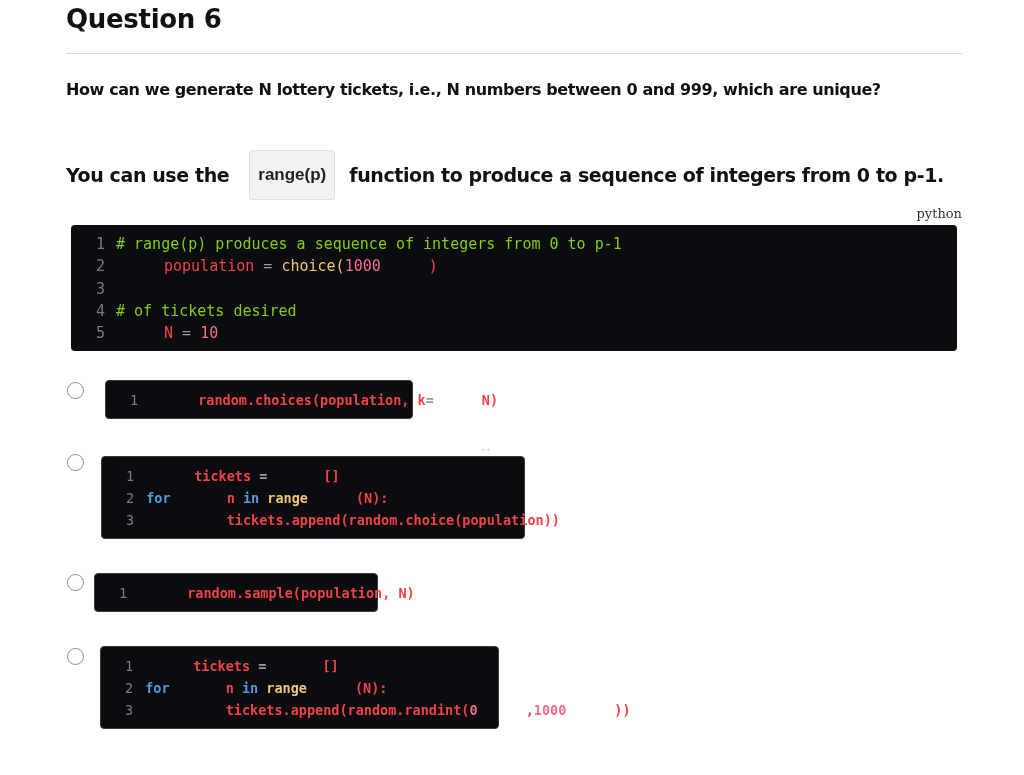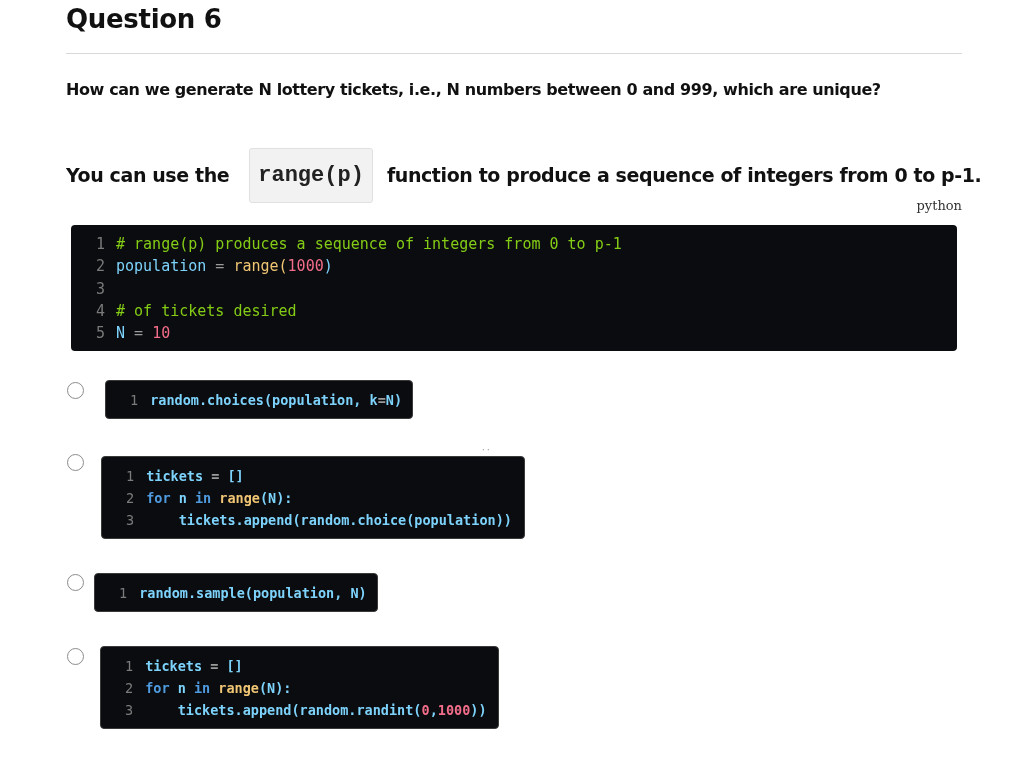--- a/index.html
+++ b/index.html
@@ -22,40 +22,40 @@
     .hint-row {
       position: absolute; left: 66px; top: 157px; height: 36px;
       display: flex; align-items: center;
       font-family: "DejaVu Sans", sans-serif; font-weight: bold; font-size: 19px;
       color: #111111; letter-spacing: -0.4px;
     }
     .inline-code {
       display: inline-block; margin: 0 14px 0 20px;
       background: #f2f2f2; border: 1px solid #e0e0e0; border-radius: 3px;
       padding: 14px 8px;
-      font-family: Liberation Mono, monospace; font-weight: bold; font-size: 22px;
+      font-family: Liberation Sans, sans-serif; font-weight: bold; font-size: 17px;
       color: #222; letter-spacing: 0;
     }
     .lang-label {
-      position: absolute; right: 62px; top: 198px;
+      position: absolute; right: 62px; top: 206px;
       font-family: "DejaVu Serif", serif; font-size: 13px; color: #333;
     }
 
     .code-block {
       position: absolute; background: #0b0c0f; border-radius: 4px;
       font-family: "DejaVu Sans Mono", monospace; color: #e6e6e6;
     }
     .code-line { white-space: pre; display: flex; }
     .ln { color: #7a7a7a; display: inline-block; text-align: right; }
     .tok-comment { color: #84cc16; }
     .tok-op { color: #9b9b9b; }
     .tok-func { color: #f0c674; }
     .tok-num { color: #f26d8a; }
     .tok-kw { color: #4f9be0; }
-    .tok-plain { color: #7dd3fc; }
+    .tok-plain { color: #ef4444; margin-left: 48px; }
     .tok-bi { color: #f0c674; }
 
     .main-code { left: 71px; top: 225px; width: 886px; height: 126px; padding: 8px 0 0 0; }
     .main-code .code-line { font-size: 15px; line-height: 22.3px; padding-left: 24px; }
     .main-code .ln { width: 10px; margin-right: 11px; }
     .radio {
       position: absolute; width: 17px; height: 17px; border-radius: 50%;
       border: 1.5px solid #8c8c8c; background: #fff;
     }
     .opt-code { position: absolute; border: 1px solid #3a3a3a; }
@@ -83,21 +83,21 @@
 
 <div class="lang-label">python</div>
 
 <div class="code-block main-code">
   <div class="code-line">
     <span class="ln">1</span>
     <span class="tok-comment"># range(p) produces a sequence of integers from 0 to p-1</span>
   </div>
   <div class="code-line">
     <span class="ln">2</span>
-    <span class="tok-plain">population</span><span> </span><span class="tok-op">=</span><span> </span><span class="tok-func">range(</span><span class="tok-num">1000</span><span class="tok-plain">)</span>
+    <span class="tok-plain">population</span><span> </span><span class="tok-op">=</span><span> </span><span class="tok-func">choice(</span><span class="tok-num">1000</span><span class="tok-plain">)</span>
   </div>
   <div class="code-line">
     <span class="ln">3</span>
   </div>
   <div class="code-line">
     <span class="ln">4</span>
     <span class="tok-comment"># of tickets desired</span>
   </div>
   <div class="code-line">
     <span class="ln">5</span>

